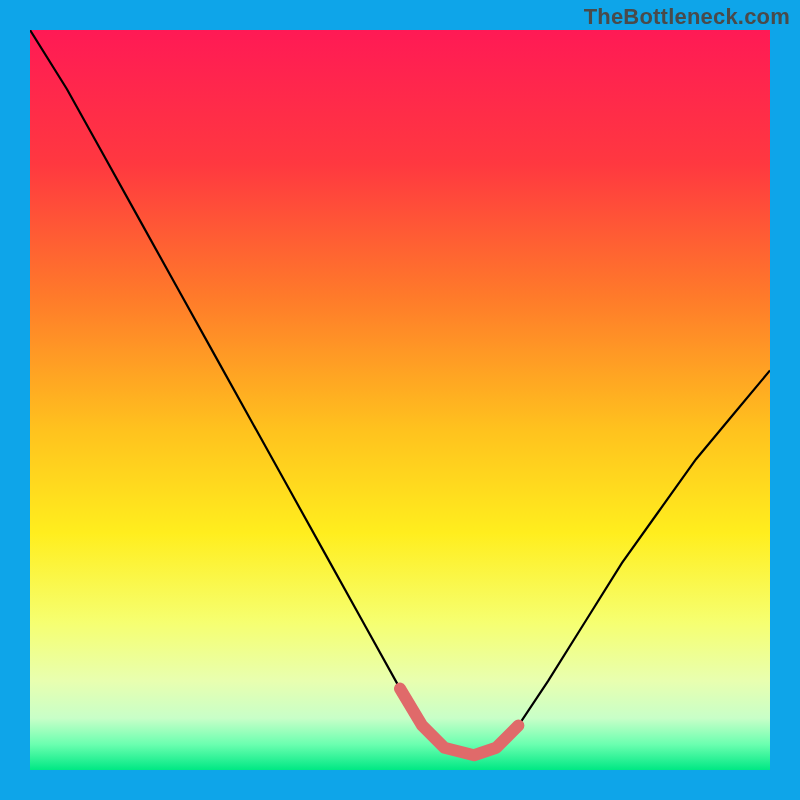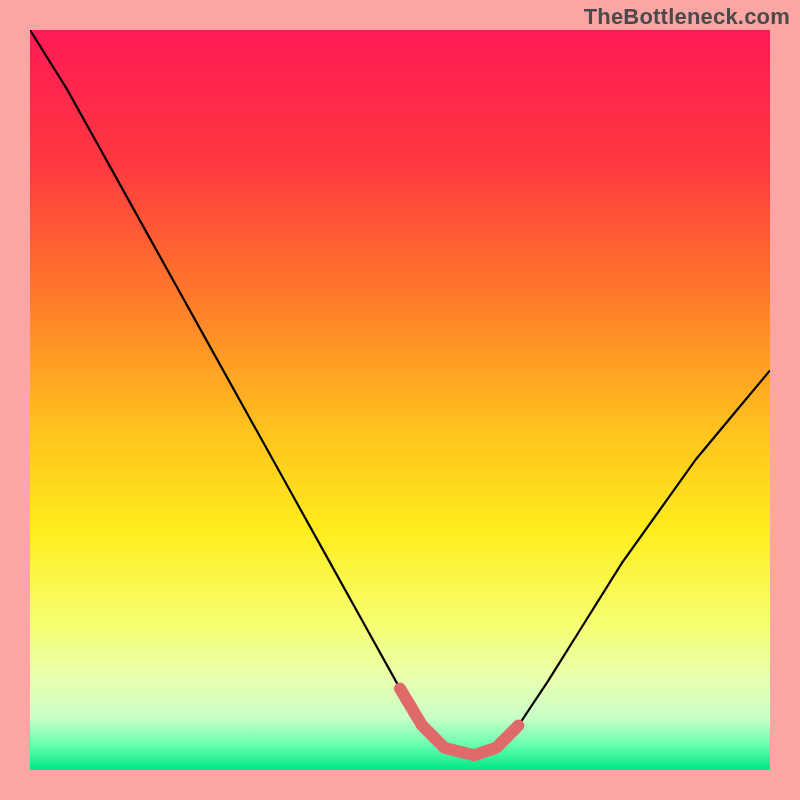--- a/index.html
+++ b/index.html
@@ -8,21 +8,21 @@
     width: 800px;
     height: 800px;
     background: #000;
     overflow: hidden;
     font-family: Arial, Helvetica, sans-serif;
   }
   .frame {
     position: relative;
     width: 800px;
     height: 800px;
-    background: #fca5a5;
+    background: #0ea5e9;
   }
   .attribution {
     position: absolute;
     top: 4px;
     right: 10px;
     color: #4a4a4a;
     font-size: 22px;
     font-weight: bold;
     letter-spacing: 0.2px;
     z-index: 5;

